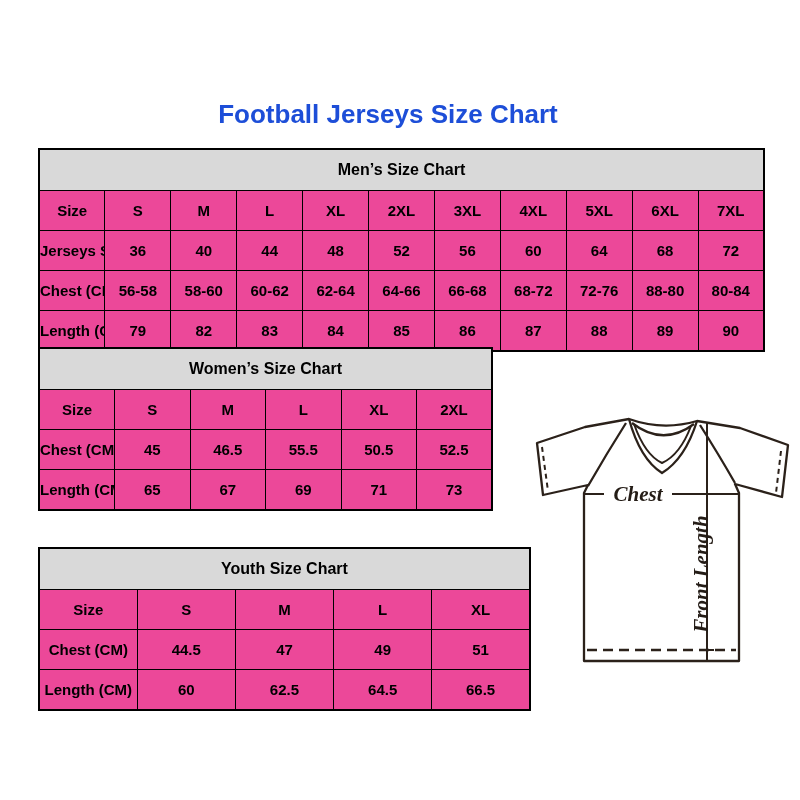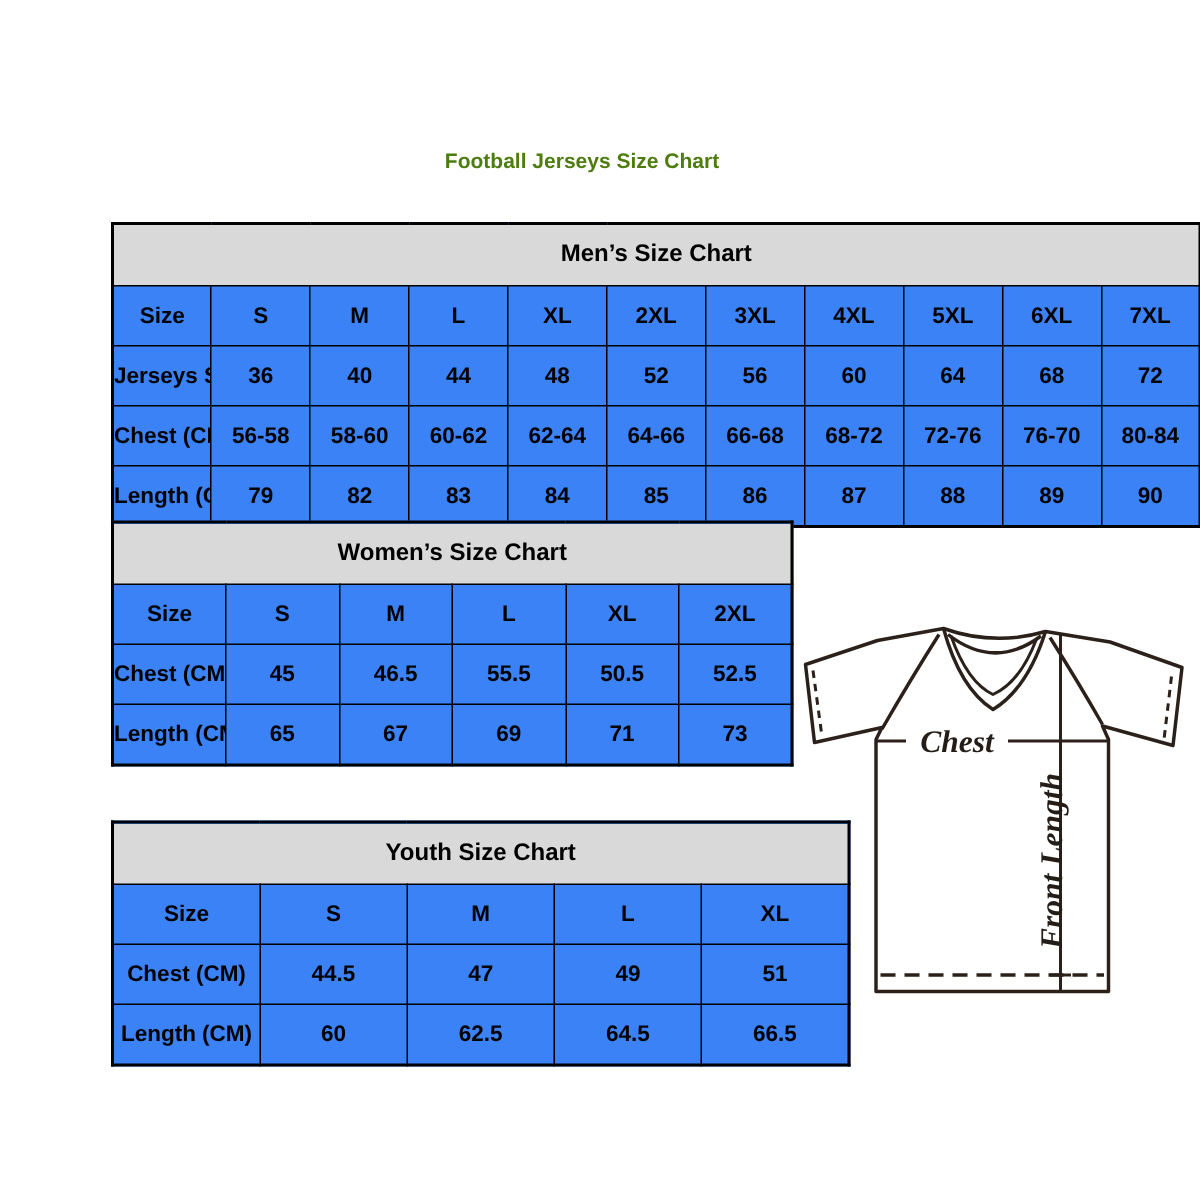--- a/index.html
+++ b/index.html
@@ -3,25 +3,25 @@
 <meta charset="utf-8">
 <style>
   html,body { margin:0; padding:0; }
   body {
     width:800px; height:800px; background:#ffffff; position:relative;
     font-family:"Liberation Sans", sans-serif; color:#000;
     overflow:hidden;
   }
   .page-title {
     position:absolute; top:99px; left:0; width:776px;
-    text-align:center; font-size:14px; font-weight:bold; color:#4d7c0f;
+    text-align:center; font-size:26px; font-weight:bold; color:#1d4ed8;
   }
   table.size-table {
     position:absolute; border-collapse:collapse; table-layout:fixed;
-    background:#3b82f6; border:2px solid #000;margin-left:36px;
+    background:#ec4899; border:2px solid #000;
   }
   table.size-table th, table.size-table td {
     border:1px solid #000; padding:0; text-align:center;
     font-weight:bold; font-size:15px; color:#000; height:39px;
     overflow:hidden; white-space:nowrap;
   }
   table.size-table th.tbl-hdr {
     background:#d9d9d9; font-size:16px; height:40px;
   }
   #men   { left:38px; top:148px; width:727px; }
@@ -73,21 +73,21 @@
       <tr>
         <td class="rowlabel">Chest (CM)</td>
         <td>56-58</td>
         <td>58-60</td>
         <td>60-62</td>
         <td>62-64</td>
         <td>64-66</td>
         <td>66-68</td>
         <td>68-72</td>
         <td>72-76</td>
-        <td>76-70</td>
+        <td>88-80</td>
         <td>80-84</td>
       </tr>
       <tr>
         <td class="rowlabel">Length (CM)</td>
         <td>79</td>
         <td>82</td>
         <td>83</td>
         <td>84</td>
         <td>85</td>
         <td>86</td>

